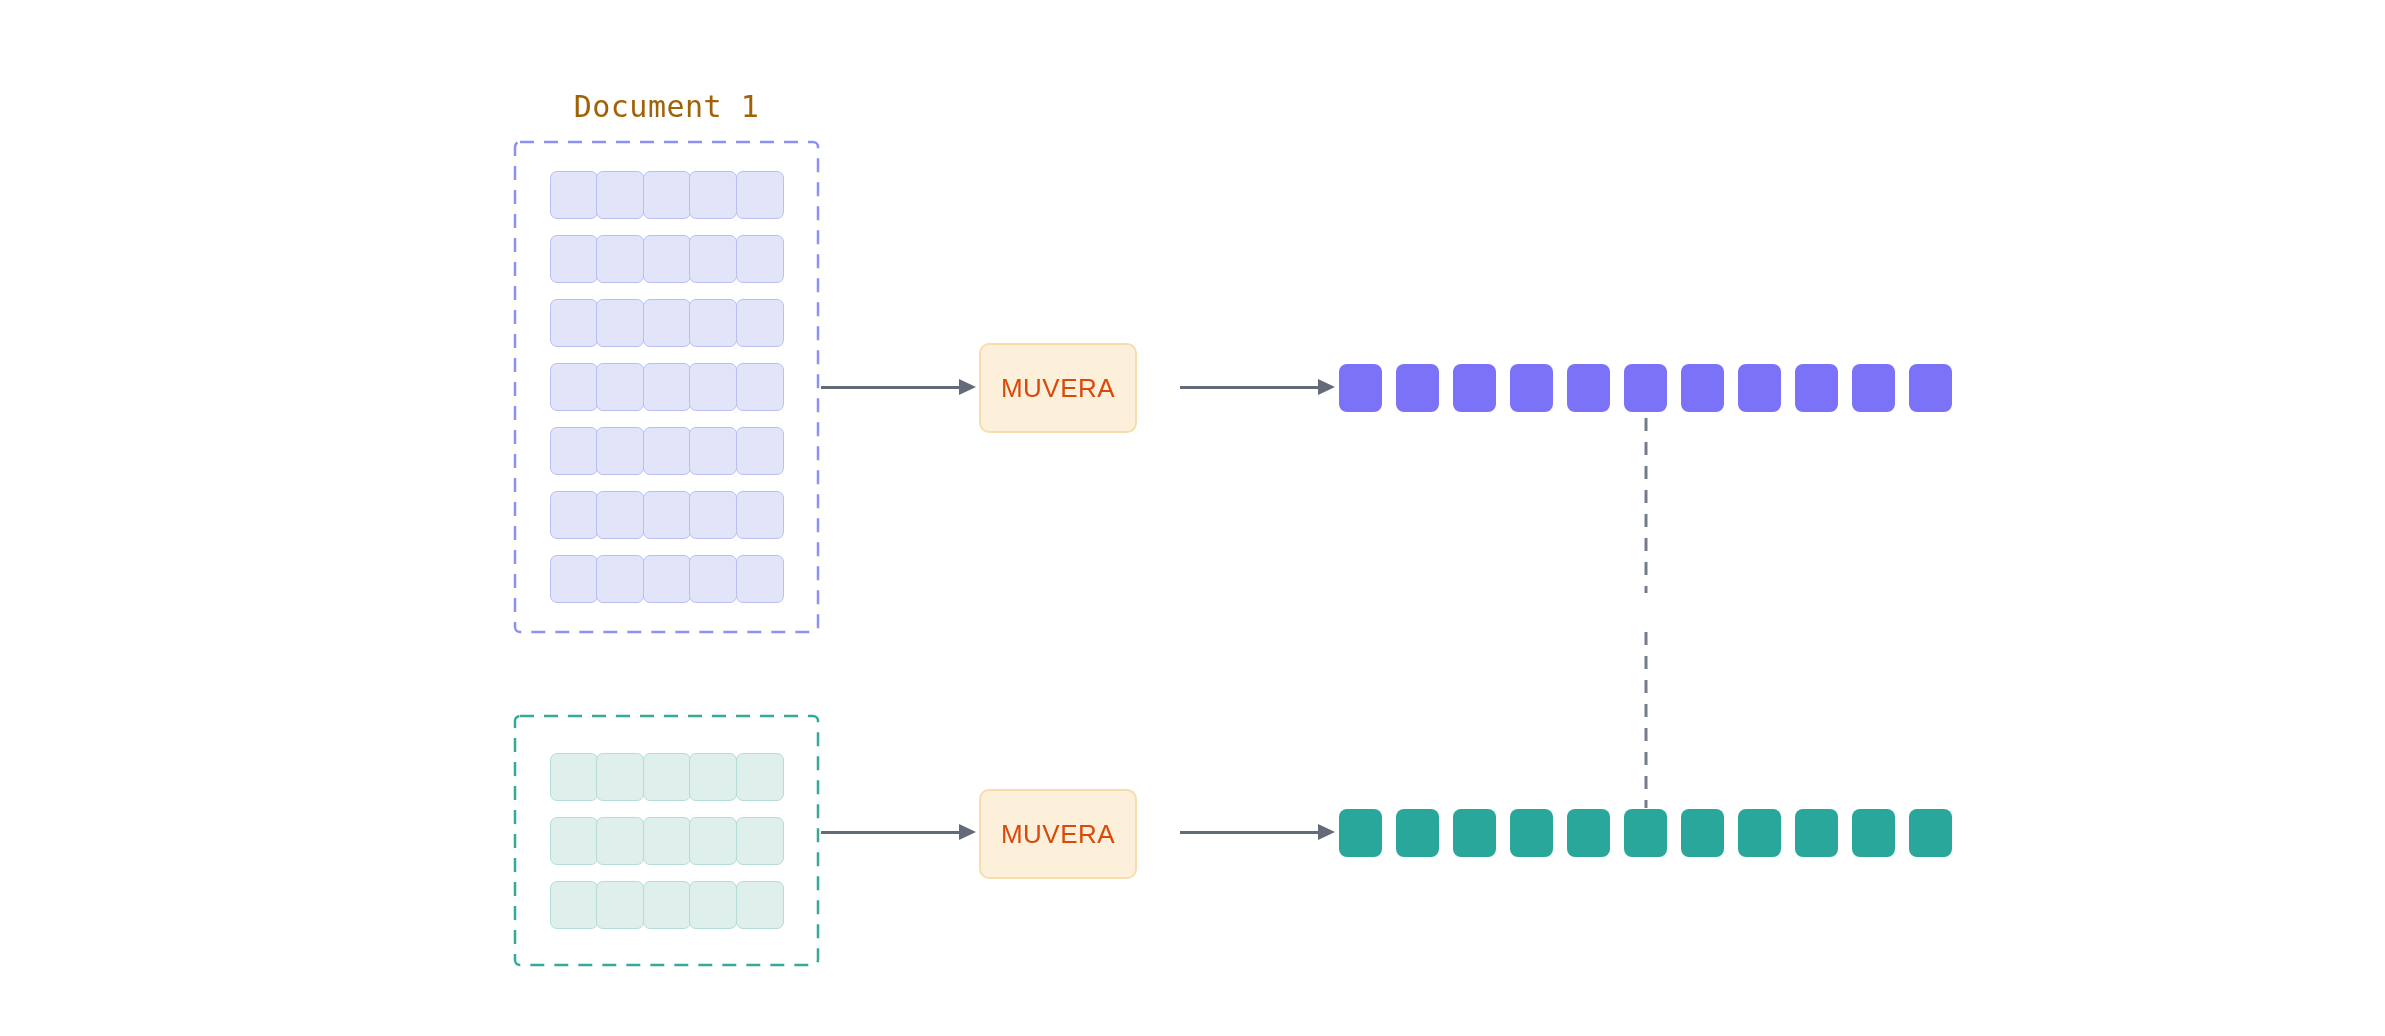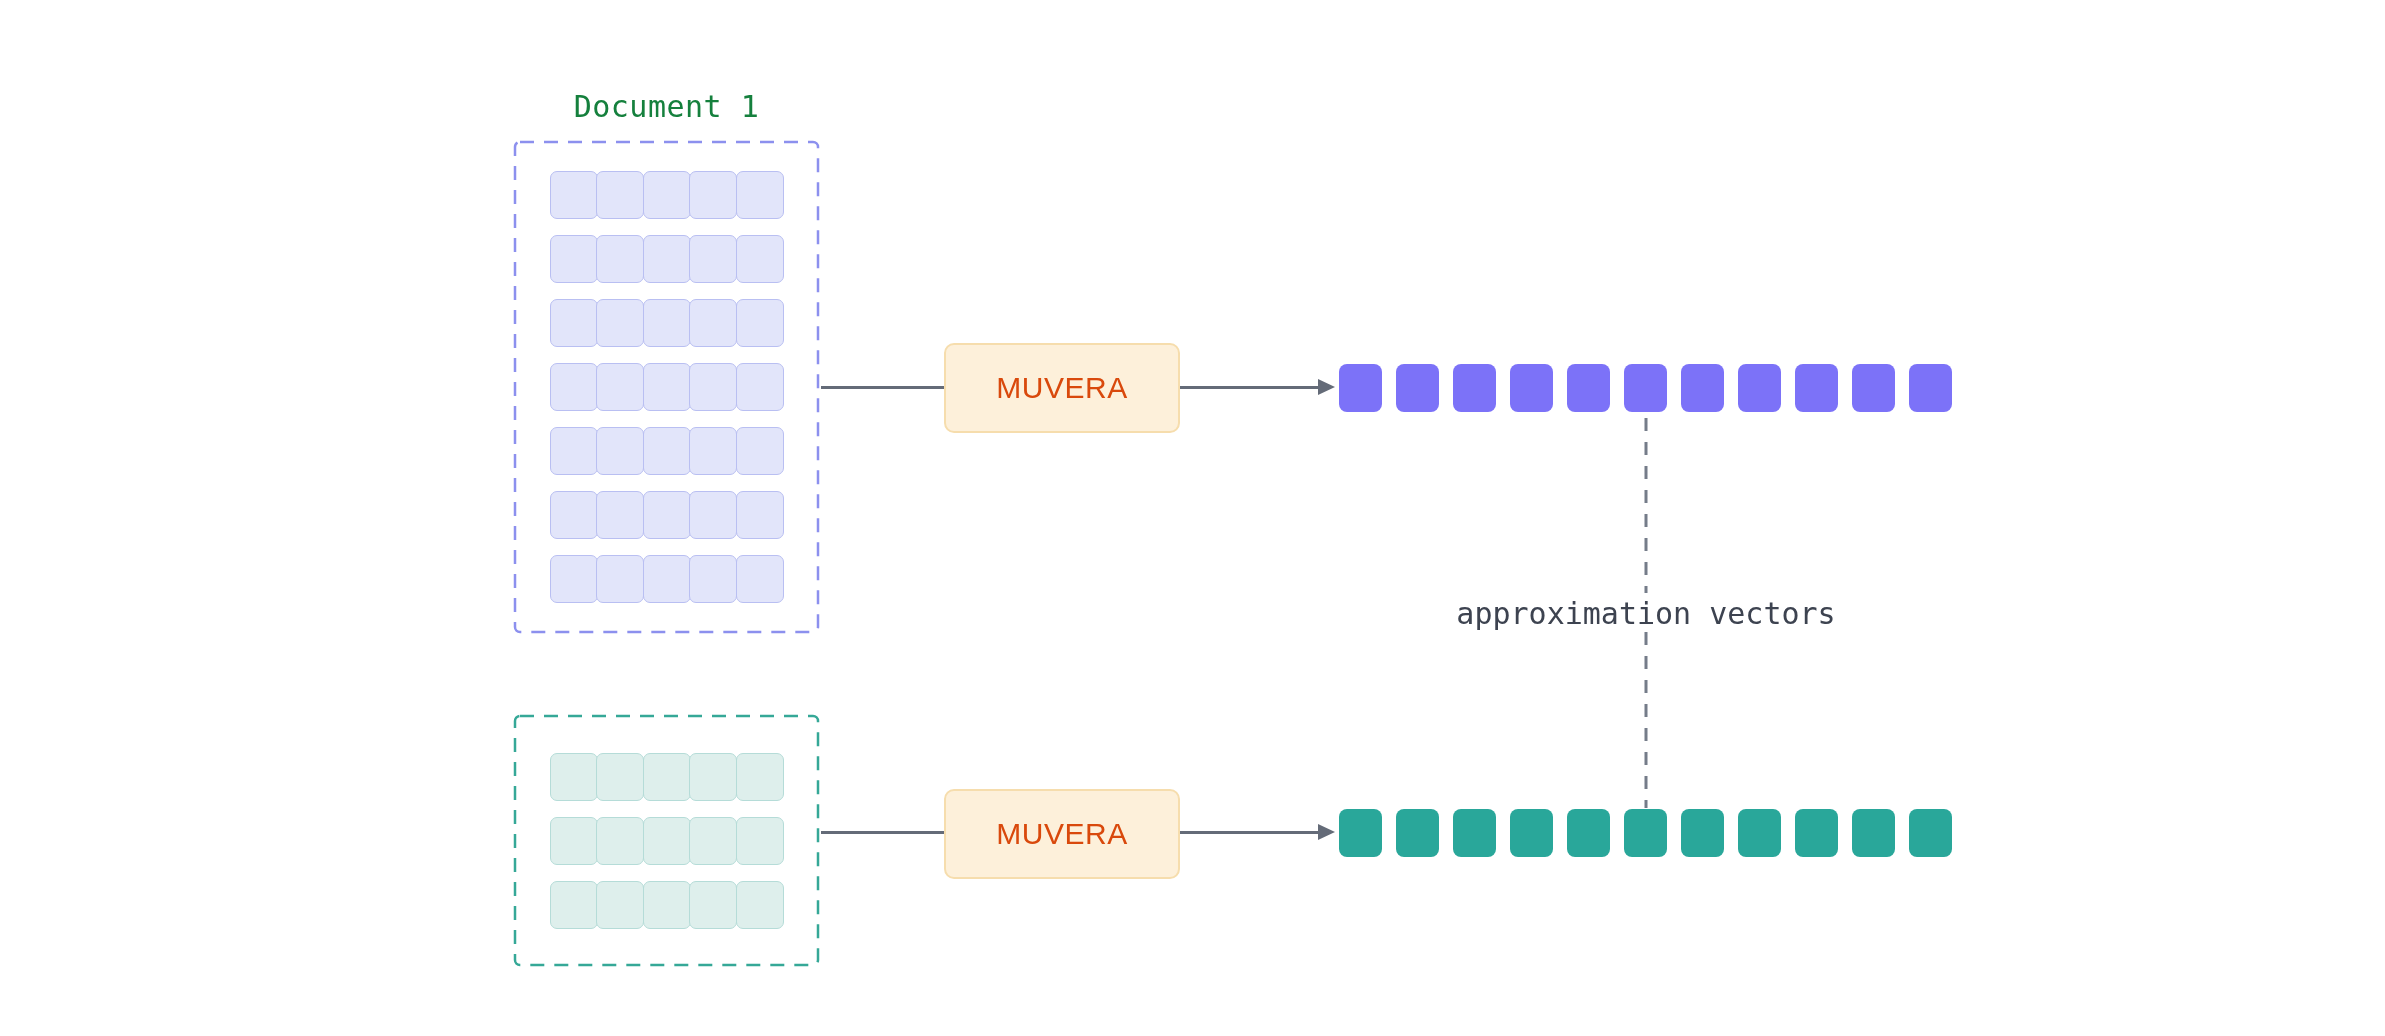--- a/index.html
+++ b/index.html
@@ -45,31 +45,31 @@
     width: 48px; height: 48px;
     box-sizing: border-box;
     border: 1.5px solid;
     border-radius: 7px;
   }
   .token-cell + .token-cell { margin-left: -1.5px; }
 
   
   .muvera {
     position: absolute;
-    left: 944px;
-    width: 236px;
+    left: 979px;
+    width: 158px;
     height: 90px;
     box-sizing: border-box;
     border: 2px solid;
     border-radius: 10px;
     display: flex;
     align-items: center;
     justify-content: center;
     font-family: "Liberation Sans", sans-serif;
-    font-size: 30px;
+    font-size: 26px;
     letter-spacing: 0.5px;
   }
   #muvera-1 { top: 343px; }
   #muvera-2 { top: 789px; }
 
   
   .arrow { position: absolute; width: 155px; height: 17px; }
   .arrow .shaft { position: absolute; left: 0; top: 6.75px; width: 139px; height: 3.5px; }
   .arrow .head {
     position: absolute; left: 138px; top: 0;
@@ -102,21 +102,21 @@
     font-size: 30px;
     line-height: 34px;
     white-space: nowrap;
   }
 </style>
 </head>
 <body>
 
 <div class="canvas">
 
-  <div class="doc-label" id="doc1-label" style="color: #15803d;">Document 1</div>
+  <div class="doc-label" id="doc1-label" style="color: #a16207;">Document 1</div>
 
   <div class="doc-box" id="doc1-box">
     <svg class="box-border" width="307" height="494" viewBox="0 0 307 494">
       <rect x="2" y="2" width="303" height="490" rx="5" fill="none" stroke-width="2.5" stroke-dasharray="14 10" style="stroke: rgb(140, 144, 238);"></rect>
     </svg>
   <div class="token-row">
         <div class="token-cell" style="background-color: rgb(226, 229, 250); border-color: rgb(185, 191, 242);"></div>
         <div class="token-cell" style="background-color: rgb(226, 229, 250); border-color: rgb(185, 191, 242);"></div>
         <div class="token-cell" style="background-color: rgb(226, 229, 250); border-color: rgb(185, 191, 242);"></div>
         <div class="token-cell" style="background-color: rgb(226, 229, 250); border-color: rgb(185, 191, 242);"></div>
@@ -243,15 +243,14 @@
       <div class="vector-square" style="background-color: rgb(41, 167, 154);"></div>
     </div>
 
   <svg class="vdash" id="vdash-upper" width="4" height="175" viewBox="0 0 4 175">
     <line x1="2" y1="0" x2="2" y2="175" stroke-width="3" stroke-dasharray="13 11" style="stroke: rgb(117, 124, 137);"></line>
   </svg>
   <svg class="vdash" id="vdash-lower" width="4" height="176" viewBox="0 0 4 176">
     <line x1="2" y1="0" x2="2" y2="176" stroke-width="3" stroke-dasharray="13 11" style="stroke: rgb(117, 124, 137);"></line>
   </svg>
 
-  <div class="annotation" style="color: rgb(61, 67, 80);">approximation vectors</div>
 
 </div>
 
 </body></html>

